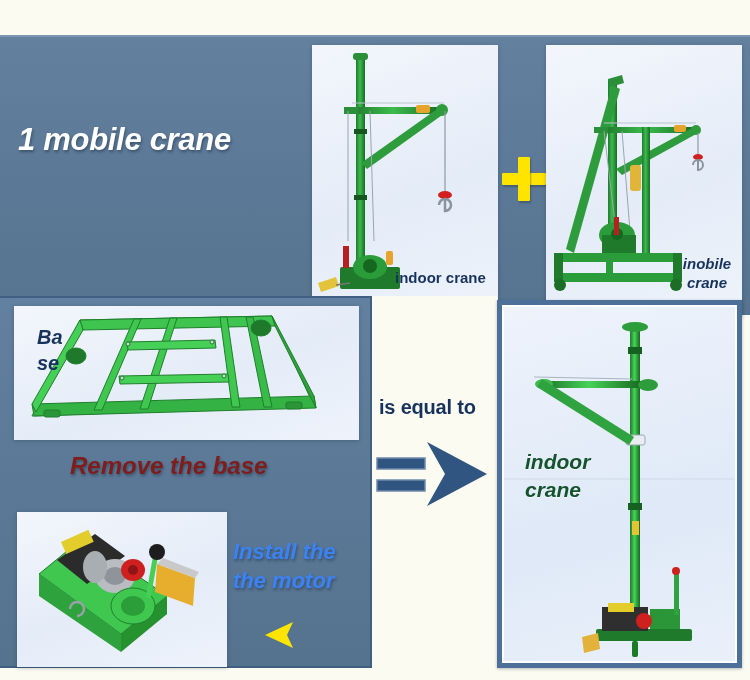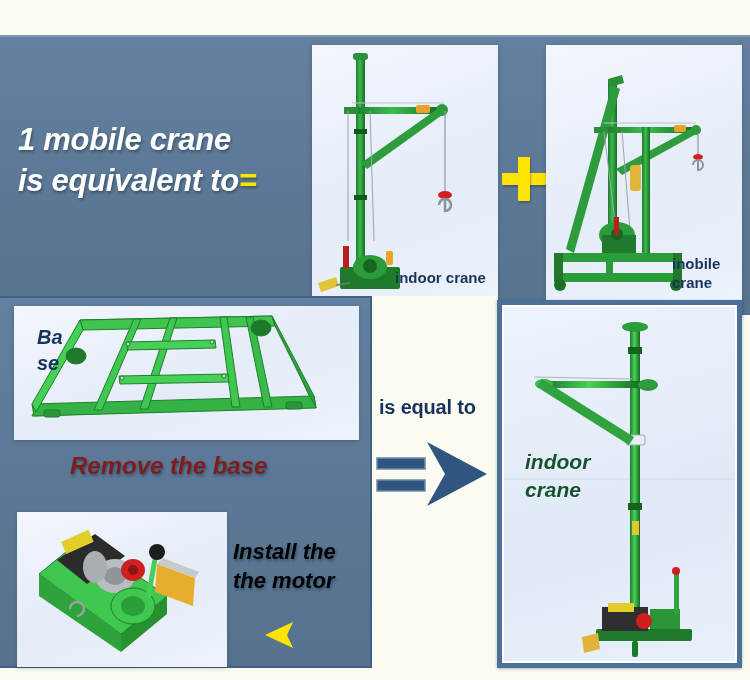--- a/index.html
+++ b/index.html
@@ -48,39 +48,39 @@
   }
   .cap{
     position:absolute;color:#17325c;font-weight:bold;
     font-size:15px;line-height:1.25;z-index:6;
   }
 
   
   #card-indoor{left:312px;top:8px;width:186px;height:272px;padding:6px;box-sizing:border-box;}
   #card-mobile{left:546px;top:8px;width:196px;height:272px;padding:6px;box-sizing:border-box;}
   #cap-indoor-top{left:395px;top:232px;}
-  #cap-mobile-top{left:672px;top:218px;text-align:left;width:70px;}
+  #cap-mobile-top{left:672px;top:218px;text-align:center;width:70px;font-style:italic;}
 
   
   .bl-panel{
     position:absolute;left:0;top:296px;width:372px;height:372px;
     background:linear-gradient(180deg,#62809f 0%,#5a7895 60%,#55728e 100%);
     border:2px solid #3f5f83;border-left:none;box-sizing:border-box;
   }
   #card-base{left:14px;top:306px;width:345px;height:134px;padding:5px;box-sizing:border-box;}
   #cap-base{left:37px;top:324px;width:34px;line-height:1.3;font-size:20px;font-style:italic;}
   .remove-text{
     position:absolute;left:70px;top:452px;
     color:#7f1d1d;font-weight:bold;font-style:italic;font-size:24px;
     text-shadow:1px 2px 3px rgba(20,35,50,.45);
   }
   #card-motor{left:17px;top:512px;width:210px;height:155px;padding:5px;box-sizing:border-box;}
   .install-text{
     position:absolute;left:233px;top:538px;width:140px;
-    color:#000000;font-weight:bold;font-style:italic;font-size:22px;line-height:1.3;
+    color:#3b82f6;font-weight:bold;font-style:italic;font-size:22px;line-height:1.3;
     text-shadow:1px 2px 3px rgba(20,35,50,.45);
   }
   .yellow-arrow{position:absolute;left:263px;top:620px;}
 
   
   .mid-col{
     position:absolute;left:372px;top:296px;width:125px;height:372px;
     background:#fbfbf2;
   }
   .equal-to{
@@ -108,23 +108,20 @@
 </style>
 </head>
 <body>
 
 <div class="page">
 
   <div class="top-panel">
 
     <div class="headline">
       <div>1 mobile crane</div>
-      <div>
-        <span>is equivalent to</span><span class="eq-yellow">=</span>
-      </div>
     </div>
 
     <div class="plus">
       <i class="h"></i>
         <i class="v"></i>
     </div>
 
     <div class="photo-card" id="card-indoor">
       <div class="photo-inner">
         <svg width="174" height="260" viewBox="0 0 174 260">

